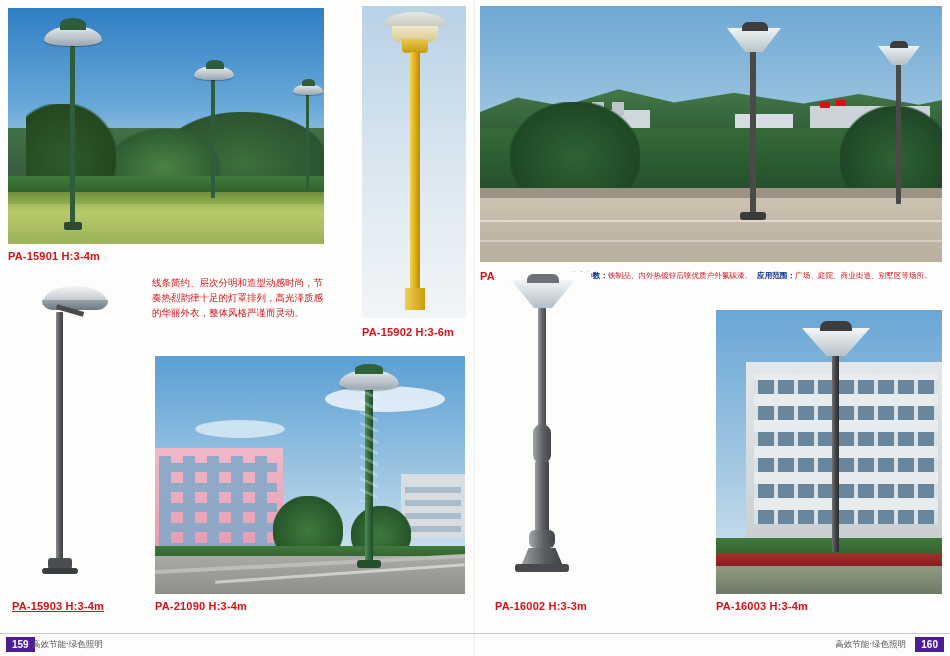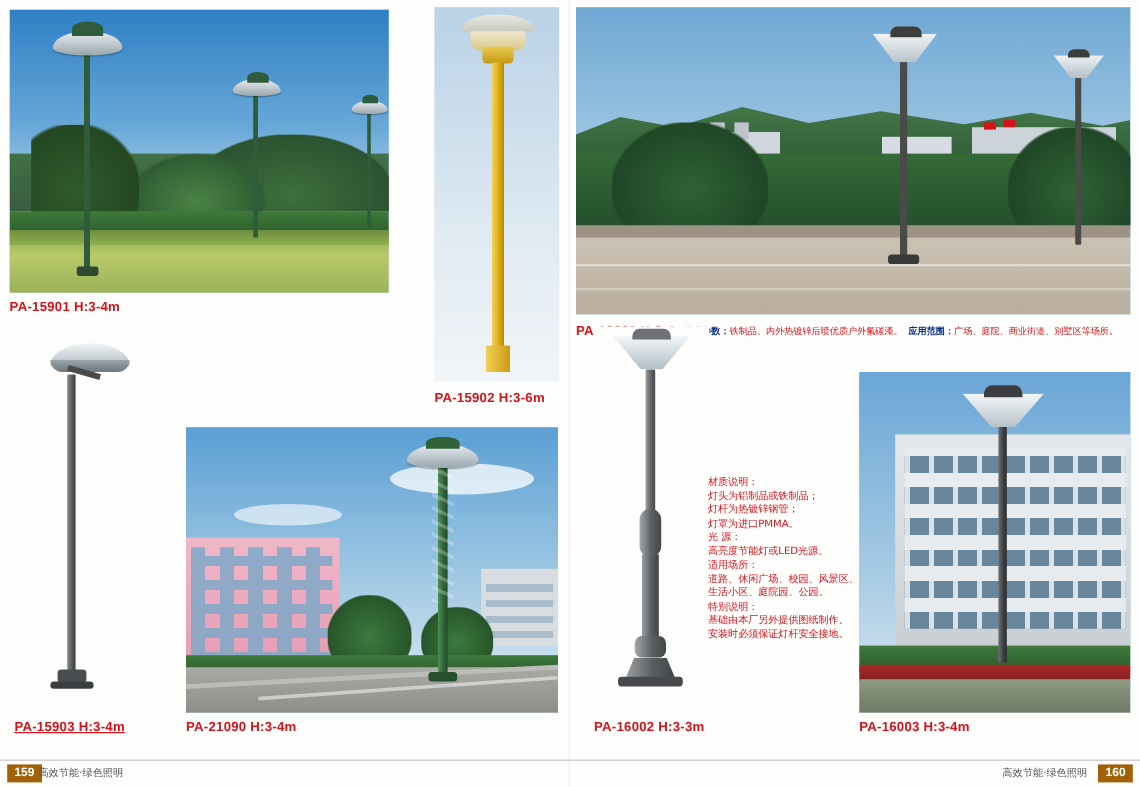--- a/index.html
+++ b/index.html
@@ -68,21 +68,21 @@
     color:#d4121a;
     white-space:nowrap;
     font-family:"DejaVu Sans","Liberation Sans",sans-serif;
   }
   .techline b{color:#0b2f8a;}
 
   
   .footer-rule{position:absolute;left:0;right:0;bottom:22px;height:1px;background:#c9c9c9;}
   .pagenum{
     position:absolute;bottom:4px;
-    background:#a16207;color:#fff;
+    background:#4c1d95;color:#fff;
     font-size:10px;font-weight:bold;
     padding:2px 6px 2px 6px;
   }
   .footword{
     position:absolute;bottom:5px;
     font-size:8.5px;color:#555;
     font-family:"DejaVu Sans","Liberation Sans",sans-serif;
   }
   .spine{
     position:absolute;left:474px;top:0;bottom:0;width:1px;
@@ -242,33 +242,22 @@
     <div style="position:absolute;left:0;right:0;top:228px;height:22px;background:linear-gradient(#3f7a3c,#2b5a2c);"></div>
     <div style="position:absolute;left:0;right:0;top:244px;height:14px;background:linear-gradient(#b02a2a,#7e1d1d);"></div>
     <div class="ground" style="top:256px;background:linear-gradient(#8f9a82,#6f7a64);"></div>
 
     <div class="pole dark" style="left:116px;top:42px;width:7px;height:200px;background:linear-gradient(90deg,#6d6f70,#3c3e40 60%,#2b2d2f);"></div>
     <div class="head-cone" style="left:86px;top:18px;width:68px;height:28px;clip-path:polygon(0 0,100% 0,64% 100%,36% 100%);background:linear-gradient(#f4f7f8,#b6c2c8);"></div>
     <div style="position:absolute;left:104px;top:11px;width:32px;height:10px;background:#3b3d3f;border-radius:7px 7px 0 0;"></div>
   </div>
   <div class="caption" style="left:716px;top:600px;">PA-16003  H:3-4m</div>
 
-
-  <div class="spec" style="left:590px;top:396px;width:150px;">材质说明：
-灯头为铝制品或铁制品；
-灯杆为热镀锌钢管；
-灯罩为进口PMMA。
-光    源：
-高亮度节能灯或LED光源。
-适用场所：
-道路、休闲广场、校园、风景区、
-生活小区、庭院园、公园。
-特别说明：
-基础由本厂另外提供图纸制作。
-安装时必须保证灯杆安全接地。</div>
+  <div class="redtext" style="left:152px;top:275px;width:178px;">线条简约、层次分明和造型动感时尚，节奏热烈韵律十足的灯罩排列，高光泽质感的华丽外衣，整体风格严谨而灵动。</div>
+
 
   <div class="spine"></div>
   <div class="footer-rule"></div>
   <div class="pagenum" style="left:6px;">159</div>
   <div class="footword" style="left:32px;">高效节能·绿色照明</div>
   <div class="footword" style="right:44px;">高效节能·绿色照明</div>
   <div class="pagenum" style="right:6px;">160</div>
 
 </div>
 

